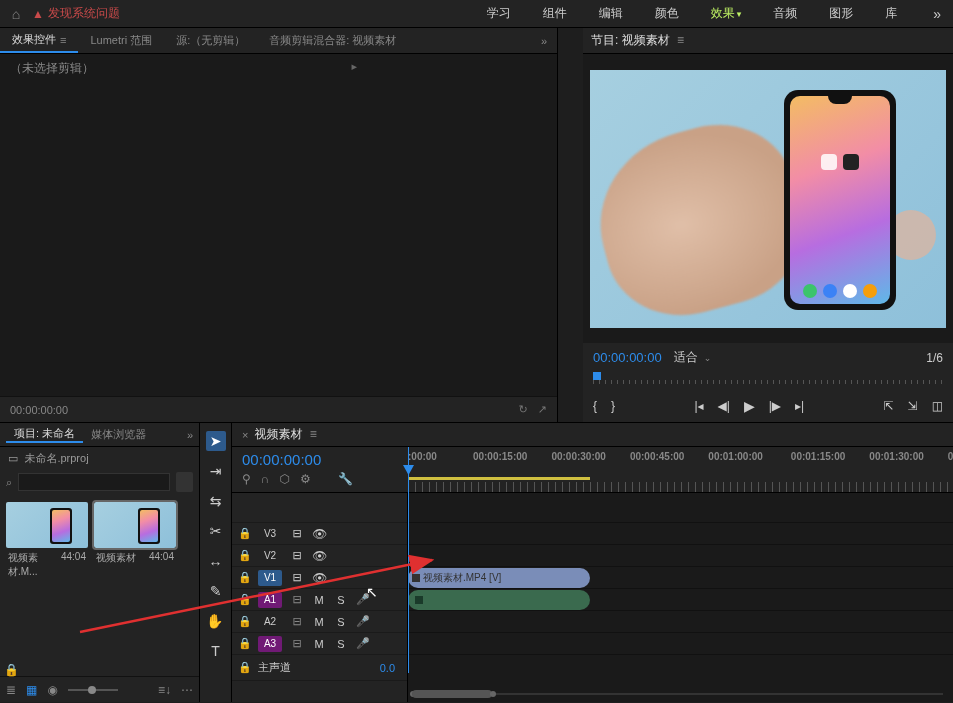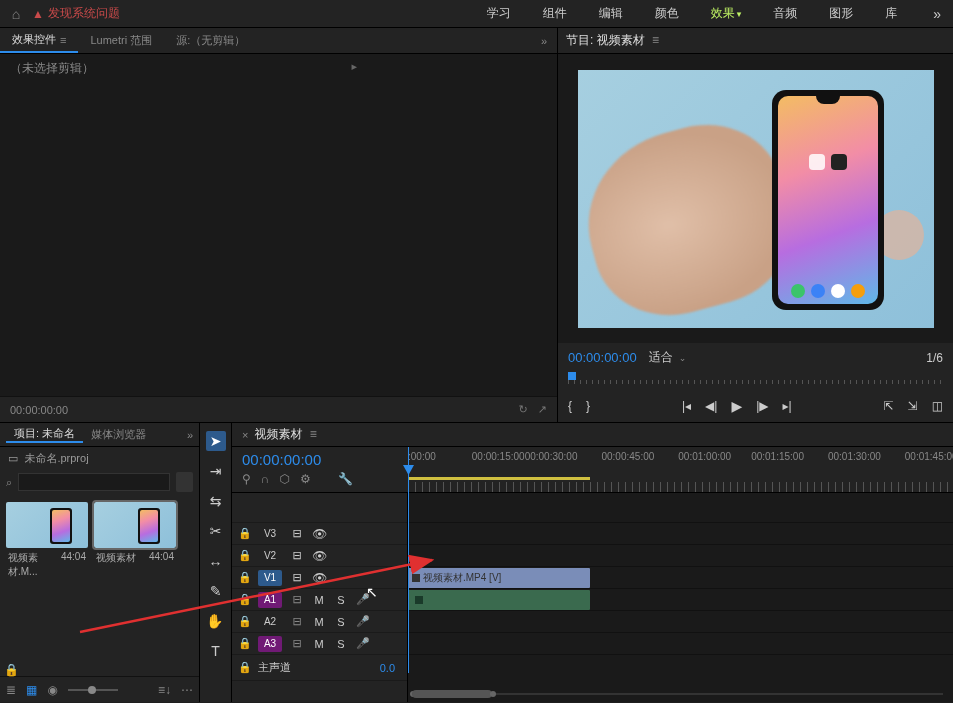--- a/index.html
+++ b/index.html
@@ -11,21 +11,21 @@
   .topbar .warning { display: flex; align-items: center; gap: 4px; }
   .topbar .warning-icon { color: #c94a4a; font-size: 12px; }
   .topbar .warning-text { color: #c94a4a; font-size: 12px; }
   .topbar .menu { margin-left: auto; display: flex; gap: 0; padding-right: 8px; }
   .topbar .menu-item { padding: 0 16px; color: #ccc; font-size: 12px; cursor: pointer; }
   .topbar .menu-item.active { color: #bef264; }
   .topbar .menu-item.active::after { content: "▾"; margin-left: 2px; font-size: 9px; }
   .topbar .overflow { padding: 0 12px; color: #ccc; font-size: 14px; }
   
   
-  .upper { display: flex; height: 394px; }
+  .upper { display: flex; height: 394px; gap: 25px; }
   
   
   .effect-panel { width: 558px; background: #232323; display: flex; flex-direction: column; border-right: 1px solid #000; }
   .panel-tabs { display: flex; height: 26px; align-items: center; border-bottom: 1px solid #000; }
   .panel-tab { padding: 0 12px; color: #888; font-size: 11px; height: 100%; display: flex; align-items: center; cursor: pointer; }
   .panel-tab.active { color: #ddd; border-bottom: 2px solid #2d8ceb; }
   .panel-tab-close { color: #888; margin-left: 4px; }
   .effects-overflow { margin-left: auto; padding: 0 10px; color: #888; }
   .effect-body { flex: 1; background: #1a1a1a; padding: 6px 10px; position: relative; }
   .effect-body .no-clip { color: #888; font-size: 12px; }
@@ -102,21 +102,21 @@
   
   .timeline-panel { flex: 1; background: #1e1e1e; display: flex; flex-direction: column; position: relative; }
   .tl-tabs { display: flex; height: 24px; align-items: center; padding-left: 10px; border-bottom: 1px solid #000; background: #232323; }
   .tl-tab { color: #ddd; font-size: 12px; cursor: pointer; }
   .tl-tab-close { color: #888; margin-left: 4px; }
   .tl-head { display: flex; height: 46px; background: #232323; border-bottom: 1px solid #000; }
   .tl-head-left { width: 176px; padding: 4px 10px; }
   .tl-head-left .tc { color: #2d8ceb; font-size: 15px; }
   .tl-head-left .icons { display: flex; gap: 10px; margin-top: 4px; color: #888; font-size: 12px; }
   .tl-head-left .wrench { margin-left: 18px; }
-  .tl-ruler { flex: 1; position: relative; background: #232323; }
+  .tl-ruler { flex: 1; position: relative; background: #232323; font-weight: bold; }
   .ruler-ticks { position: absolute; left: 0; right: 0; bottom: 0; height: 10px; background: repeating-linear-gradient(90deg, #555 0, #555 1px, transparent 1px, transparent 7px); }
   .ruler-labels { position: absolute; left: 0; right: 0; top: 4px; display: flex; }
   .ruler-lab { color: #888; font-size: 10px; white-space: nowrap; }
   .playhead { position: absolute; left: 0; top: 0; width: 1px; height: 220px; background: #2d8ceb; }
   .playhead-head { position: absolute; left: -5px; top: 18px; width: 11px; height: 10px; background: #2d8ceb; clip-path: polygon(0 0, 100% 0, 50% 100%); }
   .work-area { position: absolute; left: 0; top: 30px; width: 182px; height: 3px; background: #d0c040; }
   
   .tl-tracks { flex: 1; display: flex; position: relative; }
   .track-headers { width: 176px; background: #232323; border-right: 1px solid #000; }
   .track-row { height: 22px; display: flex; align-items: center; gap: 8px; padding: 0 6px; border-bottom: 1px solid #1a1a1a; }
@@ -128,21 +128,21 @@
   .tname.audio { background: #701a75; color: #fff; }
   .tog { color: #ccc; font-size: 11px; cursor: pointer; width: 14px; text-align: center; }
   .eye { color: #ccc; font-size: 12px; }
   .mic { color: #666; font-size: 11px; }
   .master-val { color: #2d8ceb; font-size: 11px; margin-left: auto; margin-right: 6px; }
   .hline { color: #888; width: 14px; text-align: center; }
   
   .track-content { flex: 1; position: relative; background: #1a1a1a; }
   .track-lane { position: absolute; left: 0; right: 0; height: 22px; border-bottom: 1px solid #111; }
   .track-lane.spacer { height: 30px; }
-  .clip { position: absolute; height: 20px; border-radius: 1px; display: flex; align-items: center; padding: 0 4px; font-size: 10px; overflow: hidden; }
+  .clip { position: absolute; height: 20px; border-radius: 10px; display: flex; align-items: center; padding: 0 4px; font-size: 10px; overflow: hidden; }
   .clip.v { background: #7a8db8; color: #333; top: 1px; }
   .clip.v .fx { width: 8px; height: 8px; background: #333; margin-right: 3px; }
   .clip.a { background: #3a6a4e; top: 1px; height: 20px; }
   .clip.a .fx { width: 8px; height: 8px; background: #1a3a2a; margin: 0 3px; }
   
   .tl-scroll { position: absolute; bottom: 4px; left: 180px; right: 10px; height: 8px; }
   .tl-scroll-track { position: absolute; left: 0; right: 0; top: 3px; height: 2px; background: #333; }
   .tl-scroll-thumb { position: absolute; left: 0; width: 80px; height: 8px; background: #555; border-radius: 4px; }
   .tl-scroll-end { position: absolute; width: 6px; height: 6px; background: #666; border-radius: 50%; top: 1px; }
   
@@ -178,20 +178,21 @@
 <div class="upper">
 
   <div class="effect-panel">
     <div class="panel-tabs">
       <div class="panel-tab active">
         <span>效果控件</span>
         <span class="panel-tab-close">≡</span>
       </div>
       <div class="panel-tab">Lumetri 范围</div>
       <div class="panel-tab">源:（无剪辑）</div>
+      <div class="panel-tab">音频剪辑混合器: 视频素材</div>
       <div class="effects-overflow">»</div>
     </div>
     <div class="effect-body">
       <span class="no-clip">（未选择剪辑）</span>
       <span class="tri">▸</span>
     </div>
     <div class="effect-footer">
       <span class="tc">00:00:00:00</span>
       <div class="icons">
         <span>↻</span>
@@ -344,24 +345,24 @@
           <span>∩</span>
           <span>⬡</span>
           <span>⚙</span>
           <span class="wrench">🔧</span>
         </div>
       </div>
       <div class="tl-ruler">
         <div class="ruler-labels">
           <span class="ruler-lab" style="margin-left:0">:00:00</span>
           <span class="ruler-lab" style="margin-left:36px">00:00:15:00</span>
-          <span class="ruler-lab" style="">00:00:30:00</span>
+          <span class="ruler-lab" style="margin-left:24px">00:00:30:00</span>
           <span class="ruler-lab" style="margin-left:24px">00:00:45:00</span>
           <span class="ruler-lab" style="margin-left:24px">00:01:00:00</span>
-          <span class="ruler-lab" style="margin-left:20px">00:01:15:00</span>
+          <span class="ruler-lab" style="margin-left:28px">00:01:15:00</span>
           <span class="ruler-lab" style="margin-left:24px">00:01:30:00</span>
           <span class="ruler-lab" style="margin-left:24px">00:01:45:00</span>
 
         </div>
         <div class="work-area"></div>
         <div class="ruler-ticks"></div>
         <div class="playhead">
             <div class="playhead-head"></div>
           </div>
       </div>

